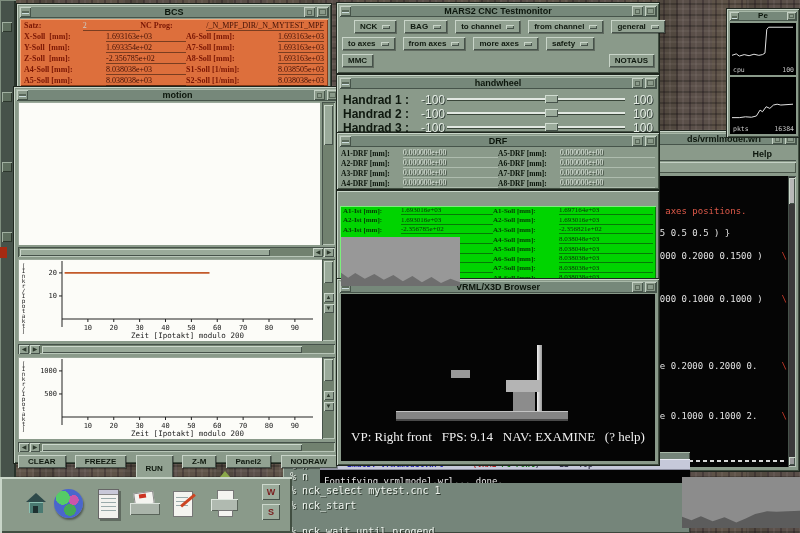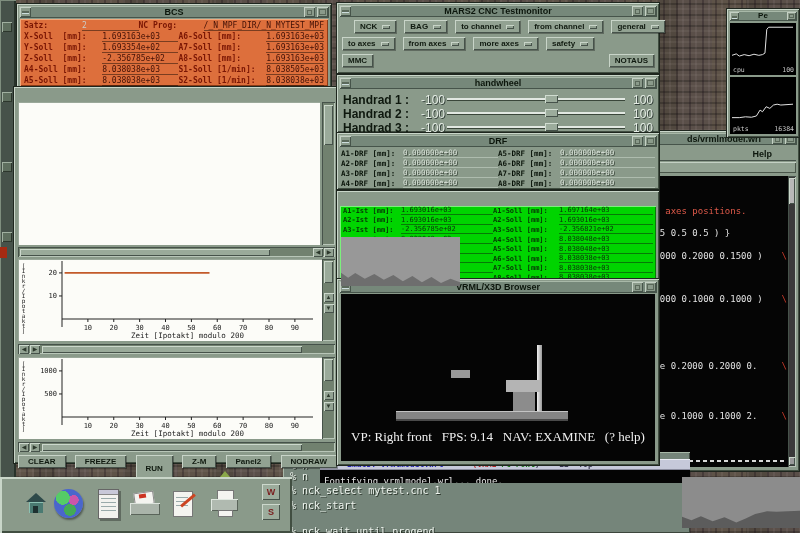--- a/index.html
+++ b/index.html
@@ -16,21 +16,21 @@
     box-shadow:inset 1px 1px 0 #a8b8a8, inset -1px -1px 0 #46544a;
     display:flex;align-items:center;justify-content:center;
     font-size:9px;font-weight:bold;color:#0c160c;line-height:12px;}
   .tbtn{position:absolute;width:11px;height:10px;top:1px;background:#8a9a8a;
     box-shadow:inset 1px 1px 0 #c4d0c4, inset -1px -1px 0 #46544a;}
   .tbtn.menu{left:1px}.tbtn.min{right:14px}.tbtn.max{right:1px}
   .tbtn.menu::after{content:"";position:absolute;left:2px;right:2px;top:4px;height:2px;background:#5a685a;box-shadow:0 1px 0 #cdd;}
   .tbtn.max::after{content:"";position:absolute;left:2px;right:2px;top:2px;bottom:2px;border:1px solid #5a685a;}
   .tbtn.min::after{content:"";position:absolute;left:3px;top:3px;width:3px;height:3px;border:1px solid #5a685a;}
   .mono{font-family:"DejaVu Sans Mono",monospace;}
-  .vrow{display:flex;align-items:center;white-space:pre;}
+  .vrow{display:flex;align-items:center;white-space:pre;font-family:Liberation Serif, serif;}
   .vrow .lab{font-weight:bold;}
   .vrow .val{border-bottom:1px solid rgba(40,20,10,.55);}
   
   .bcs-body{position:absolute;left:3px;right:3px;top:15px;bottom:3px;background:#dd6f3c;
     box-shadow:inset 1px 1px 0 #f2a87c, inset -1px -1px 0 #8a3a16;padding:1px 4px;}
   .bcs-body .vrow{height:11px;font-size:8px;color:#6b1404;}
   .bcs-body .lab{color:#7a1604;}
   .bcs-body .val{color:#431106;}
   .bcs-body .vrow .c1{width:82px}.bcs-body .vrow .c2{width:80px}.bcs-body .vrow .c3{width:92px}.bcs-body .vrow .c4{flex:1}
   
@@ -183,20 +183,26 @@
           <div class="vrow"><span class="lab c1">X-Soll  [mm]:</span><span class="val c2">1.693163e+03</span><span class="lab c3">A6-Soll [mm]:</span><span class="val c4">1.693163e+03</span></div>
           <div class="vrow"><span class="lab c1">Y-Soll  [mm]:</span><span class="val c2">1.693354e+02</span><span class="lab c3">A7-Soll [mm]:</span><span class="val c4">1.693163e+03</span></div>
           <div class="vrow"><span class="lab c1">Z-Soll  [mm]:</span><span class="val c2">-2.356785e+02</span><span class="lab c3">A8-Soll [mm]:</span><span class="val c4">1.693163e+03</span></div>
           <div class="vrow"><span class="lab c1">A4-Soll [mm]:</span><span class="val c2">8.038038e+03</span><span class="lab c3">S1-Soll [1/min]:</span><span class="val c4">8.038505e+03</span></div>
           <div class="vrow"><span class="lab c1">A5-Soll [mm]:</span><span class="val c2">8.038038e+03</span><span class="lab c3">S2-Soll [1/min]:</span><span class="val c4">8.038038e+03</span></div>
         </div>
   </div>
 </div>
 
 <div class="win" style="left:13px;top:86px;width:327px;height:376px;">
+  <div class="tb">
+    <span class="tbtn menu"></span>
+    <span>motion</span>
+    <span class="tbtn min"></span>
+    <span class="tbtn max"></span>
+  </div>
   <div style="position:absolute;left:4px;top:15px;width:302px;height:143px;background:#fcfcf8;box-shadow:inset 1px 1px 0 #9aa89a;"></div>
   <div class="sb" style="left:308px;top:15px;width:13px;height:143px;">
     <div class="sbthumb" style="left:2px;right:2px;top:3px;height:40px;"></div>
   </div>
   <div class="sb" style="left:4px;top:160px;height:10px;width:317px;">
     <div class="sbthumb" style="left:2px;top:1.5px;bottom:1.5px;width:250px;"></div>
     <div class="sbarr" style="right:12px;top:0.5px;">◀</div>
     <div class="sbarr" style="right:1px;top:0.5px;">▶</div>
   </div>
 

